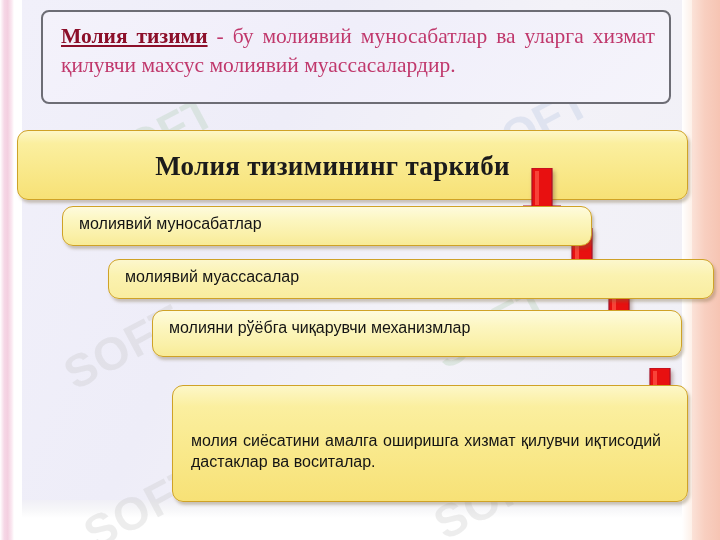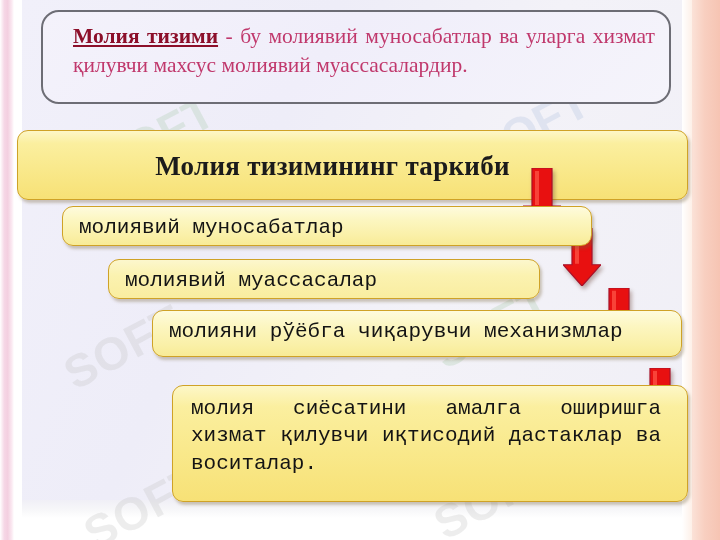--- a/index.html
+++ b/index.html
@@ -94,22 +94,22 @@
   }
 
   
   .def-box {
     position: absolute;
     left: 41px; top: 10px;
     width: 630px; height: 94px;
     box-sizing: border-box;
     background: linear-gradient(135deg,#f4f2fb 0%, #f0eefa 45%, #f5f4fb 100%);
     border: 2px solid #6d6d75;
-    border-radius: 18px;
-    padding: 10px 14px 6px 30px;
+    border-radius: 8px;
+    padding: 10px 14px 6px 18px;
   }
   .def-text {
     margin: 0;
     font-family: "Liberation Serif", serif;
     font-size: 21.5px;
     line-height: 1.33;
     color: #c0386c;
     text-align: justify;
     text-justify: inter-word;
   }
@@ -149,32 +149,33 @@
     font-size: 27px;
     color: #1b1b1b;
     line-height: 70px;
     letter-spacing: 0.3px;
     padding-right: 40px;
   }
 
   .item-box { }
   .item-text {
     margin: 0;
-    font-family: Liberation Mono, monospace;
-    font-size: 21px;
+    font-family: Liberation Sans, sans-serif;
+    font-size: 16px;
     color: #141414;
     line-height: 1.30;
   }
   .item-text.just {
     text-align: justify;
     text-justify: inter-word;
+    margin-top: 36px;
   }
 
   .box1 { left: 62px;  top: 206px; width: 530px; height: 40px; padding: 7px 16px 0 16px; }
-  .box2 { left: 108px; top: 259px; width: 432px; height: 40px; padding: 7px 16px 0 16px; }
+  .box2 { left: 108px; top: 259px; width: 606px; height: 40px; padding: 7px 16px 0 16px; }
   .box3 { left: 152px; top: 310px; width: 530px; height: 47px; padding: 7px 16px 0 16px; }
   .box4 { left: 172px; top: 385px; width: 516px; height: 117px; padding: 9px 26px 0 18px; }
 
   
   .arrow {
     position: absolute;
     width: 38px;
     filter: drop-shadow(2px 3px 2px rgba(110,70,60,0.45));
   }
   .arrow svg { display:block; width:100%; height:100%; }

